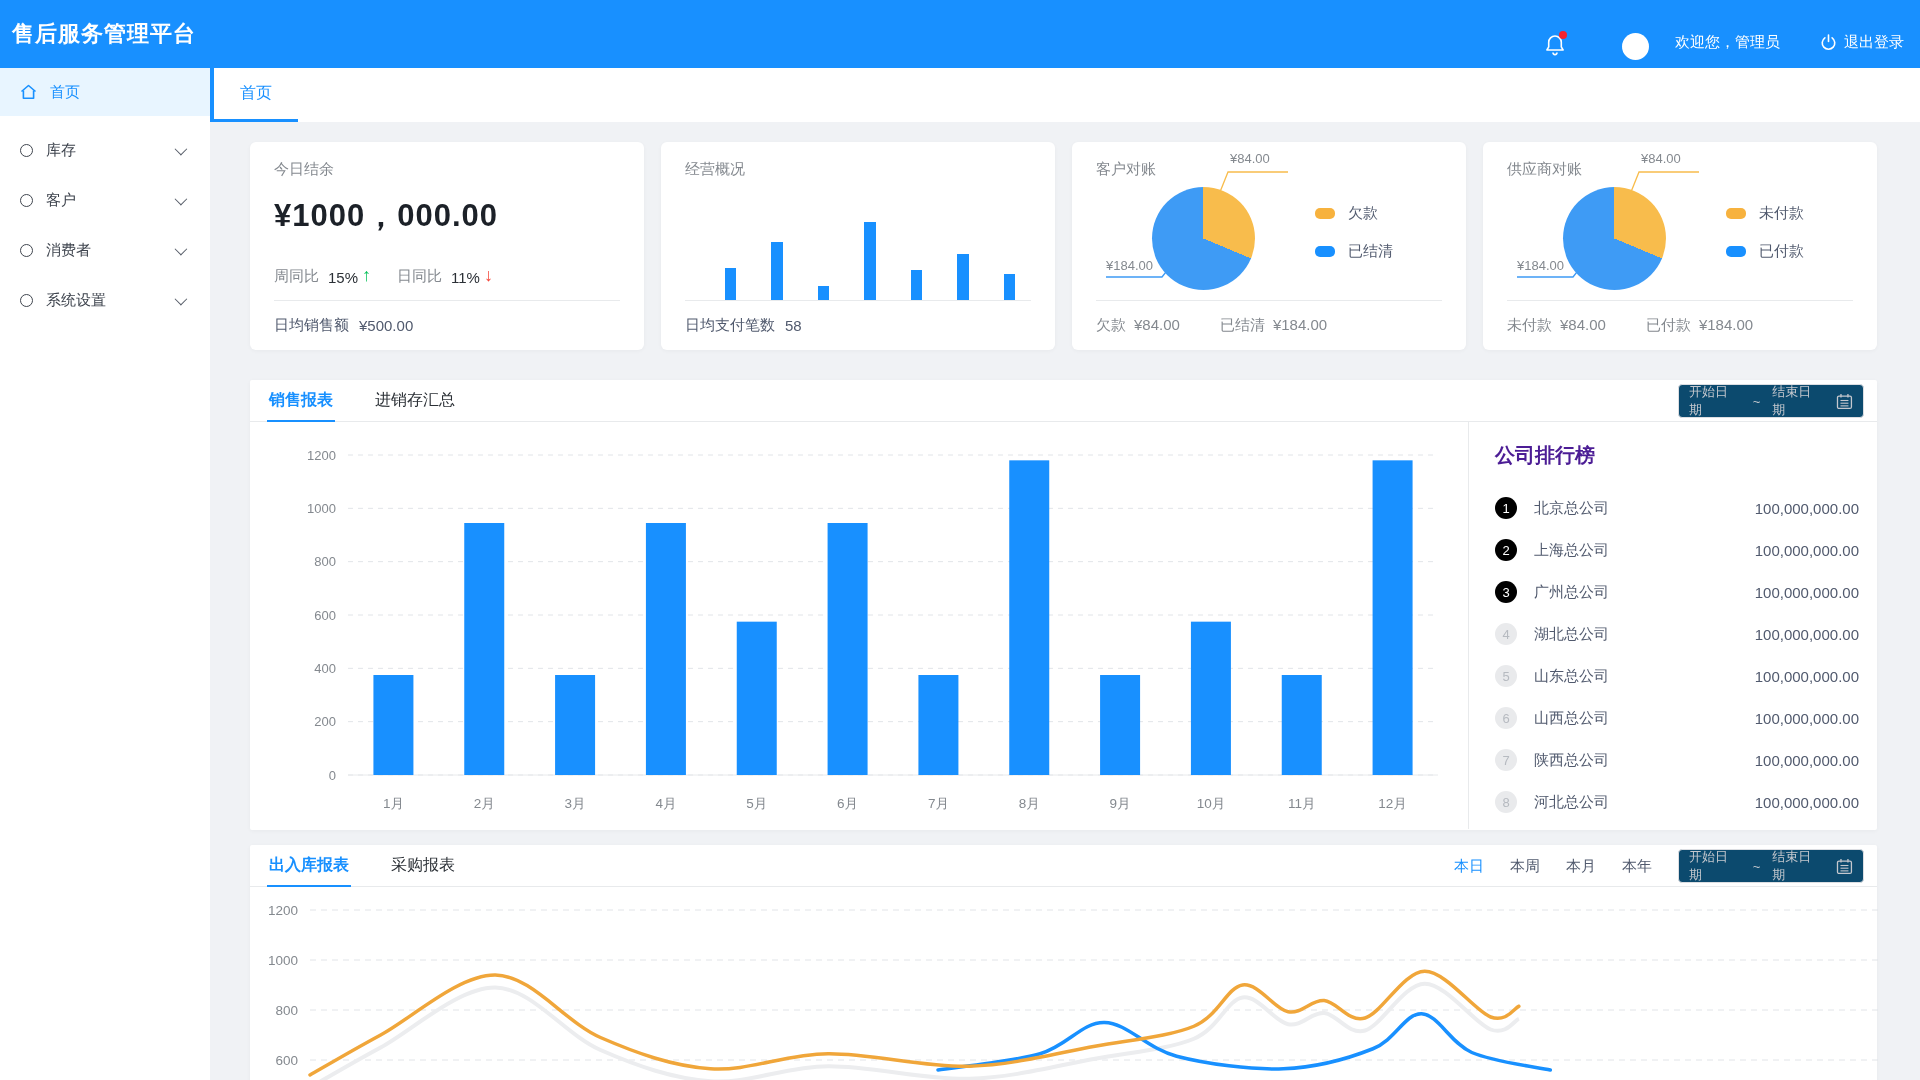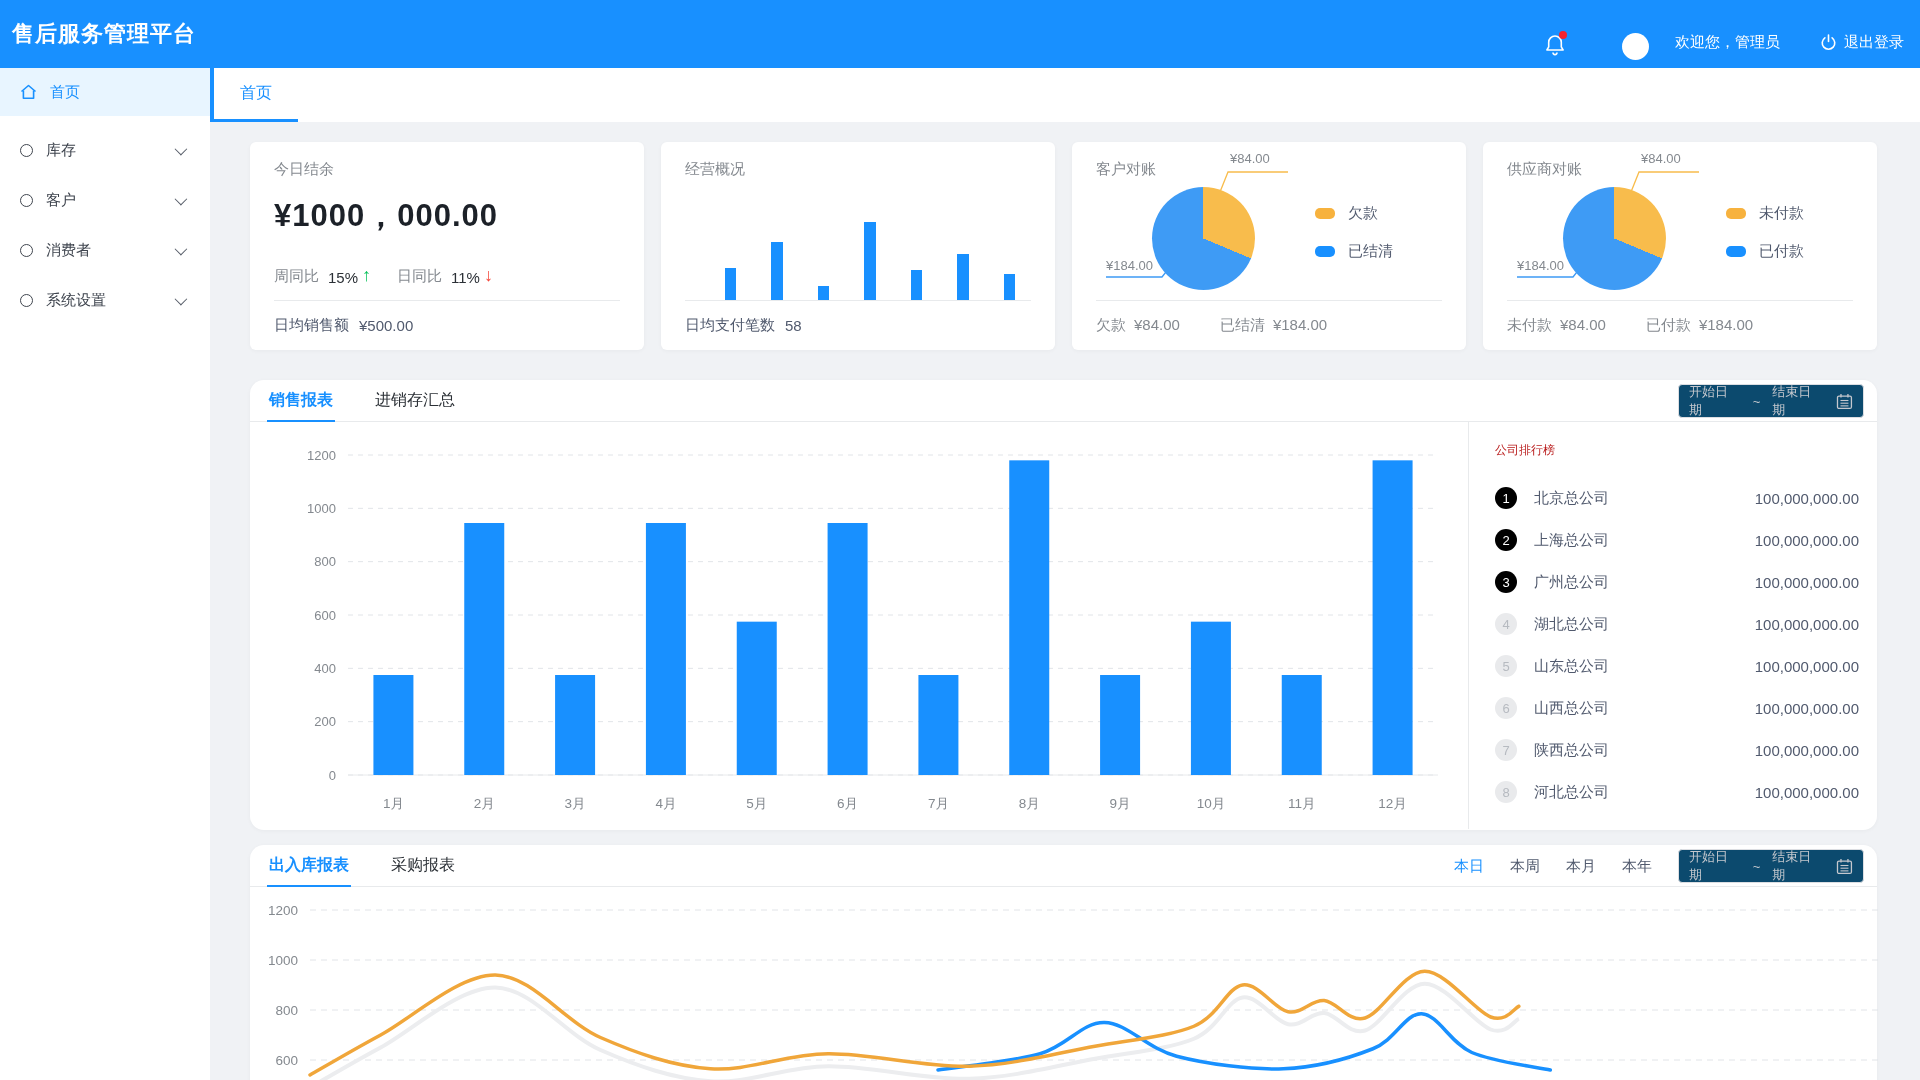--- a/index.html
+++ b/index.html
@@ -55,37 +55,37 @@
   .callout.small { left:158px; top:9px; }
   .callout.big { left:34px; top:116px; }
   .callout-svg { position:absolute; left:0; top:0; }
   .pie-legend { position:absolute; left:243px; top:62px; display:flex; flex-direction:column; gap:19px; }
   .legend-item { display:flex; align-items:center; gap:13px; font-size:15px; color:#515a6e; cursor:pointer; }
   .swatch { width:20px; height:11px; border-radius:5px; }
   .pie-footer-group { display:flex; gap:8px; color:#84898f; }
   .pie-footer-group + .pie-footer-group { margin-left:30px; }
 
   
-  .section-card { background:#fff; border-radius:14px; box-shadow:0 1px 4px rgba(0,0,0,.04); position:relative; }
+  .section-card { background:#fff; border-radius:2px; box-shadow:0 1px 4px rgba(0,0,0,.04); position:relative; }
   .section-sales { height:450px; margin-bottom:15px; }
   .section-inout { height:420px; }
   .sec-tabs { height:42px; border-bottom:1px solid #E8EAEC; display:flex; align-items:stretch; padding-left:17px; position:relative; }
   .sec-tab { display:flex; align-items:center; padding:0 2px; margin-right:38px; font-size:16px; color:#2b3036; cursor:pointer; }
   .sec-tab.active { color:#1890FF; font-weight:bold; border-bottom:2px solid #1890FF; margin-bottom:-1px; }
   .sec-controls { position:absolute; right:13px; top:0; height:42px; display:flex; align-items:center; gap:26px; }
   .quick-filter { font-size:15px; color:#515a6e; cursor:pointer; }
   .quick-filter.active { color:#1890FF; }
   .date-box { width:186px; height:34px; border:1px solid #DCDEE2; border-radius:4px; display:flex; align-items:center; padding:0 10px; font-size:13px; color:#C5C8CE; gap:12px; background:#0c4a6e; cursor:text; }
   .date-box .dsep { flex:none; }
   .date-box .cal { margin-left:auto; }
 
   .sales-body { display:flex; height:407px; }
   .sales-chart { flex:1; padding:8px 0 0 28px; }
   .ranking { width:425px; border-left:1px solid #E8EAEC; padding:20px 18px 0 26px; }
-  .ranking-title { font-size:12px; font-weight:normal; color:#b91c1c; }
+  .ranking-title { font-size:20px; font-weight:bold; color:#4c1d95; }
   .rank-rows { margin-top:18px; }
   .rank-row { display:flex; align-items:center; height:42px; }
   .rank-badge { width:22px; height:22px; border-radius:50%; background:#E9EAEC; color:#b6bac0; font-size:13px; display:flex; align-items:center; justify-content:center; flex:none; }
   .rank-row.top .rank-badge { background:#000; color:#fff; }
   .rank-name { margin-left:17px; font-size:15px; color:#515a6e; }
   .rank-value { margin-left:auto; font-size:15px; color:#515a6e; }
 
   .inout-legend { height:44px; display:flex; align-items:center; justify-content:center; gap:64px; padding-top:10px; }
   svg text { font-family:"Liberation Sans","DejaVu Sans",sans-serif; }
 </style>

